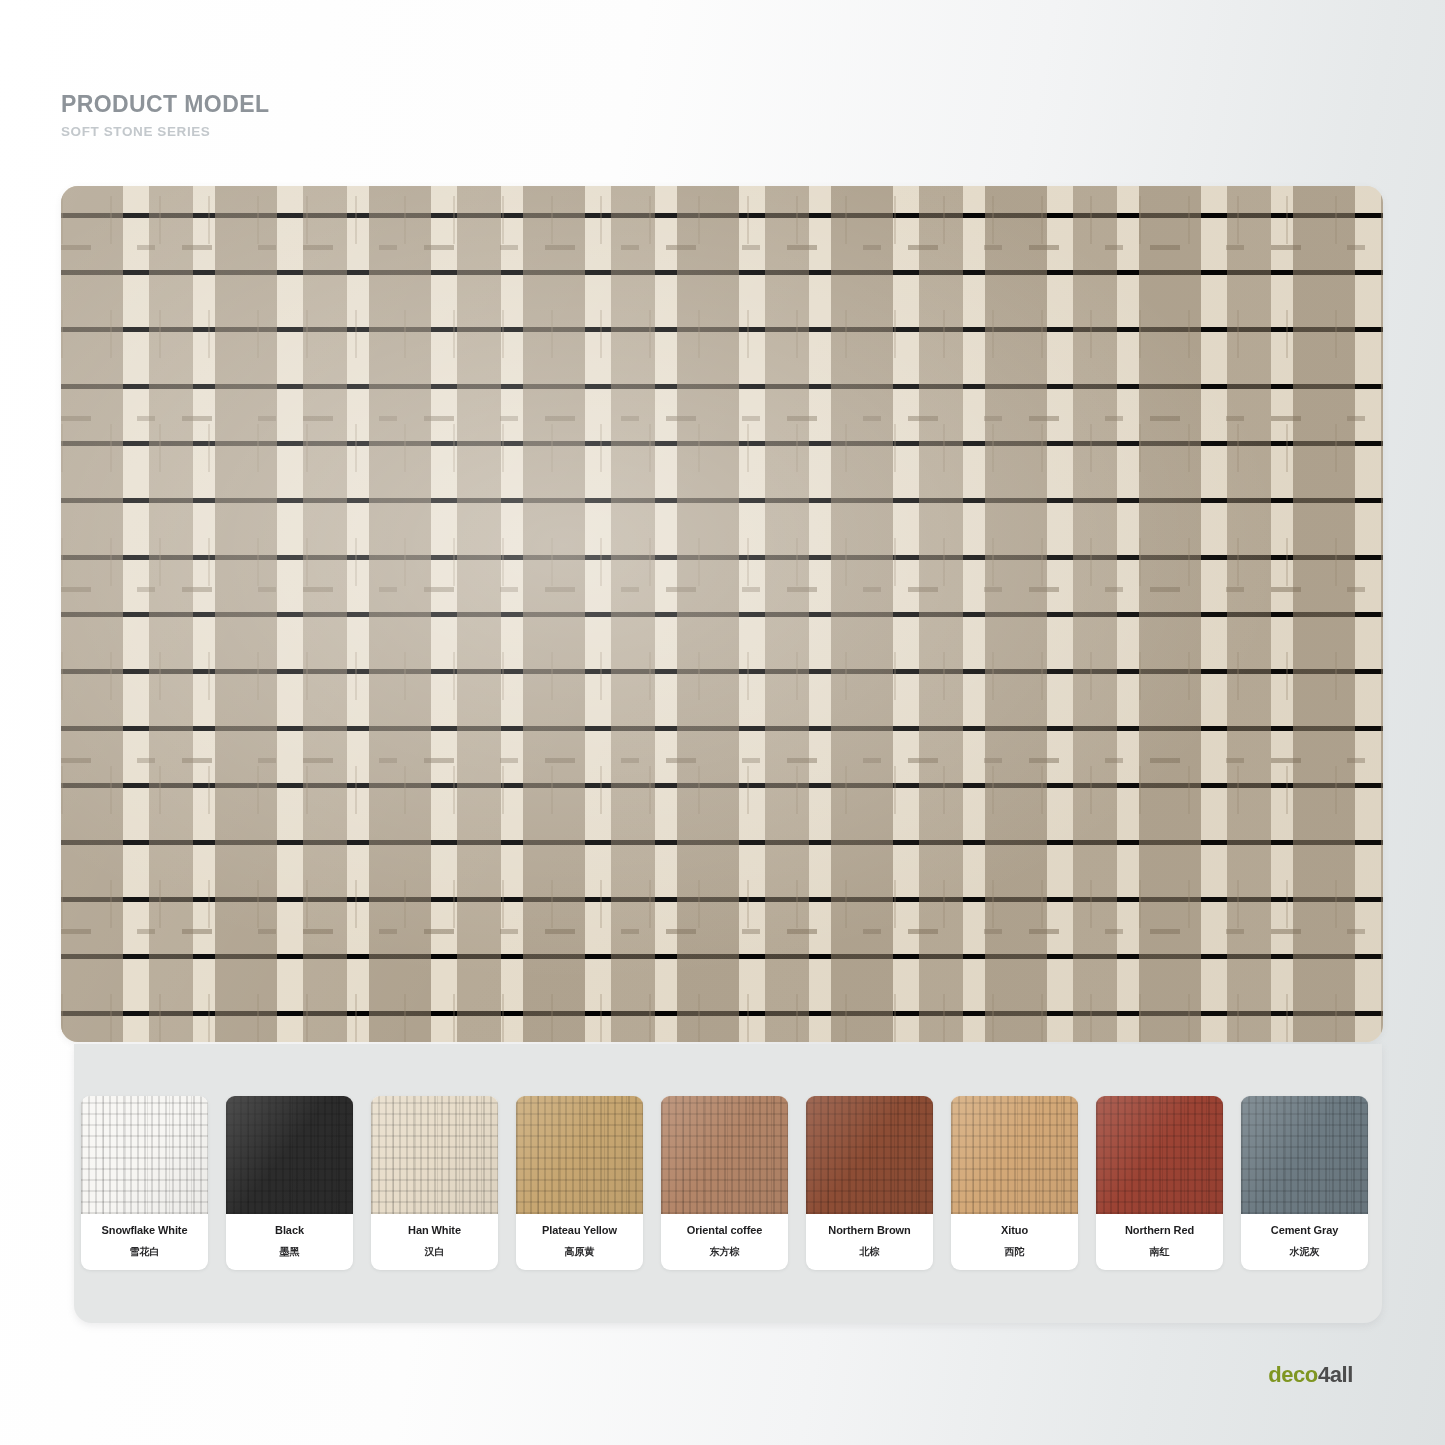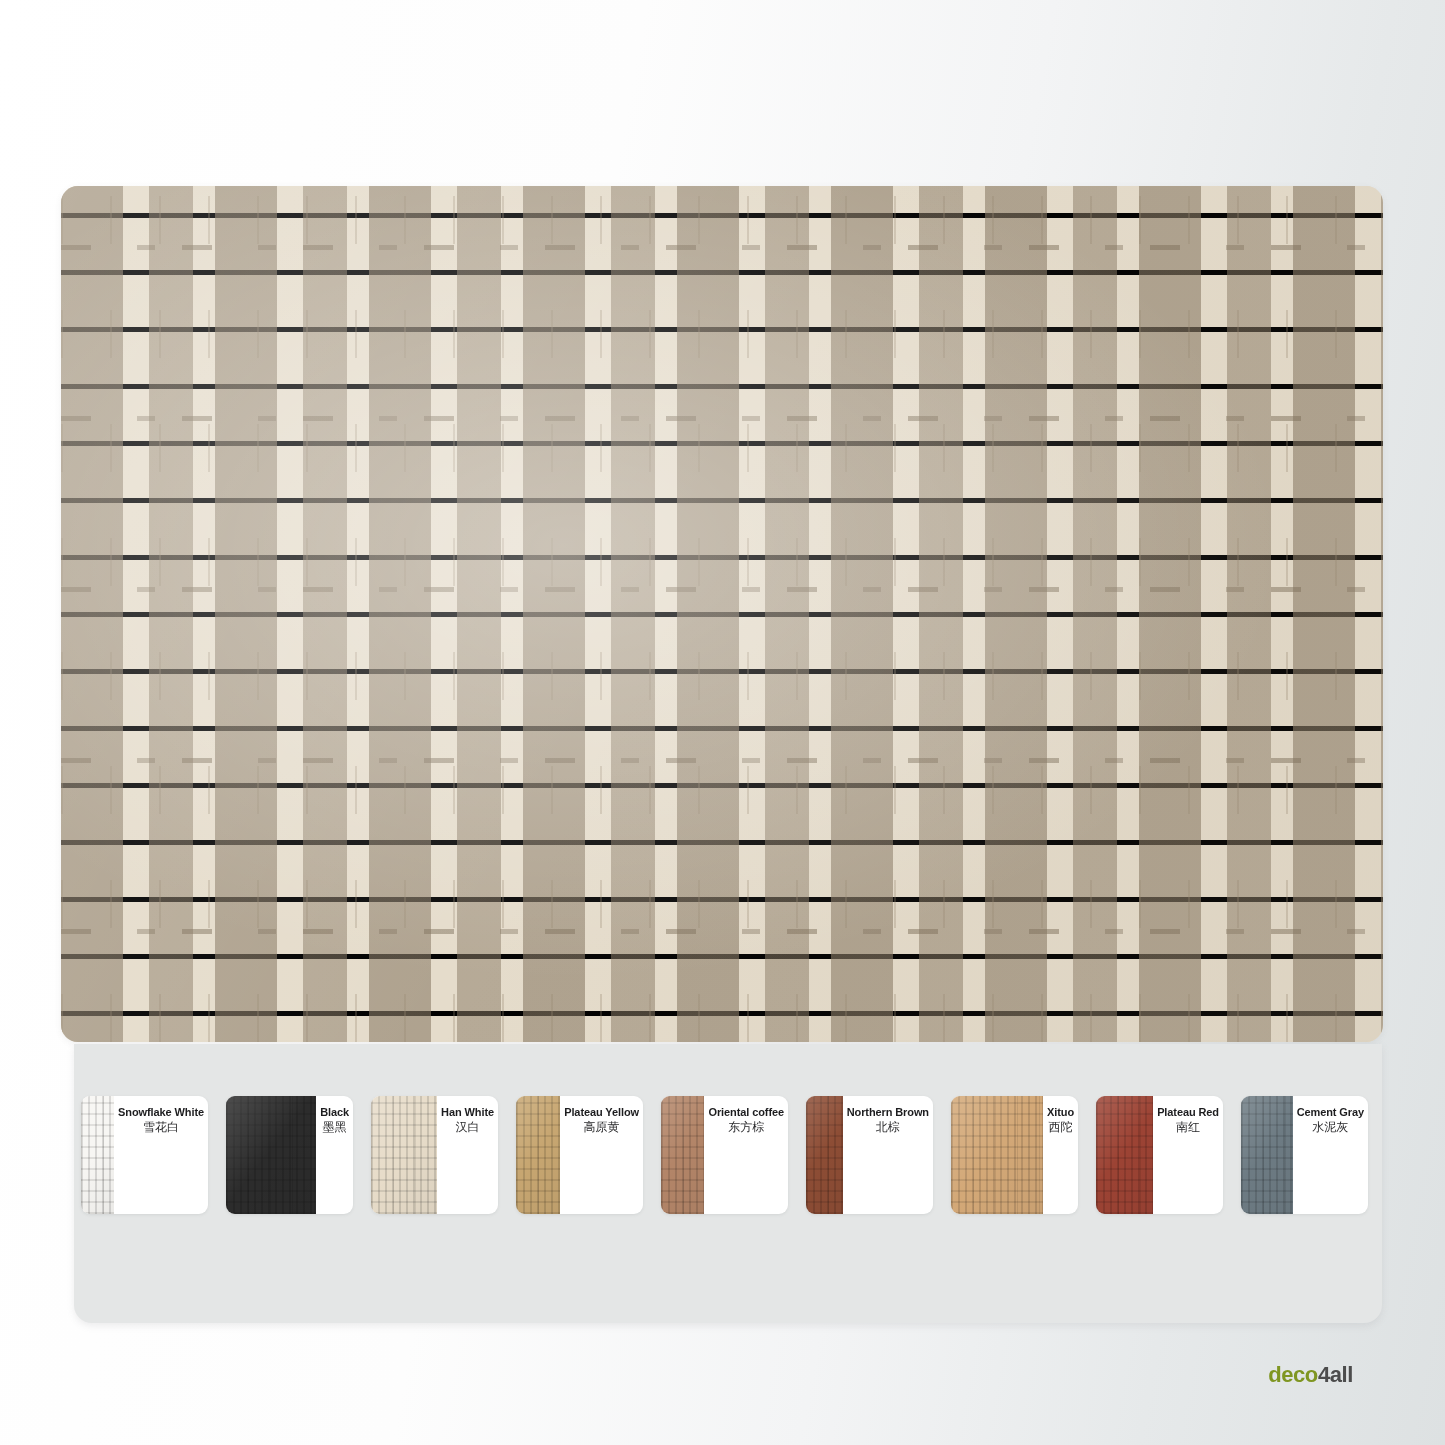--- a/index.html
+++ b/index.html
@@ -137,21 +137,21 @@
     padding: 0 1px;
   }
 
   .swatch-card {
     width: 127px;
     background: #ffffff;
     border-radius: 9px;
     overflow: hidden;
     box-shadow: 0 1px 3px rgba(130,134,137,0.17);
     display: flex;
-    flex-direction: row;
+    flex-direction: column;
   }
 
   .swatch-chip {
     position: relative;
     height: 118px;
     width: 100%;
     overflow: hidden;
   }
   .swatch-chip .weave {
     position: absolute;
@@ -183,25 +183,25 @@
   }
   .swatch-name-en {
     font-size: 11px;
     font-weight: bold;
     color: #1d1d1f;
     line-height: 14px;
     letter-spacing: -0.1px;
     white-space: nowrap;
   }
   .swatch-name-cn {
-    font-size: 12px;
-    font-weight: normal;
+    font-size: 10px;
+    font-weight: bold;
     color: #2a2a2c;
     line-height: 15px;
-    margin-top: 1px;
+    margin-top: 7px;
   }
 
   
   .brand {
     position: absolute;
     right: 92px;
     top: 1362px;
     font-size: 22px;
     font-weight: bold;
     letter-spacing: -0.4px;
@@ -209,20 +209,24 @@
     text-align: center;
   }
   .brand .b-deco { color: #7f9622; }
   .brand .b-4all { color: #4c4c4c; }
 </style>
 </head>
 <body>
 
 <div id="page">
 
+  <div class="header">
+    <div class="title">PRODUCT MODEL</div>
+    <div class="subtitle">SOFT STONE SERIES</div>
+  </div>
 
   <div class="hero-panel">
     <div class="hero-tex"></div>
     <div class="hero-tex2"></div>
     <div class="hero-tex3"></div>
     <div class="hero-sheen"></div>
   </div>
 
   <div class="swatch-container">
     <div class="swatch-row" id="swatch-row">
@@ -295,21 +299,21 @@
             <div class="swatch-name-en">Xituo</div>
             <div class="swatch-name-cn">西陀</div>
           </div>
         </div>
         <div class="swatch-card">
           <div class="swatch-chip" style="background-color: rgb(156, 67, 52);">
             <div class="weave"></div>
             <div class="glow"></div>
           </div>
           <div class="swatch-labels">
-            <div class="swatch-name-en">Plateau Red</div>
+            <div class="swatch-name-en">Northern Red</div>
             <div class="swatch-name-cn">南红</div>
           </div>
         </div>
         <div class="swatch-card">
           <div class="swatch-chip" style="background-color: rgb(109, 123, 131);">
             <div class="weave"></div>
             <div class="glow"></div>
           </div>
           <div class="swatch-labels">
             <div class="swatch-name-en">Cement Gray</div>

